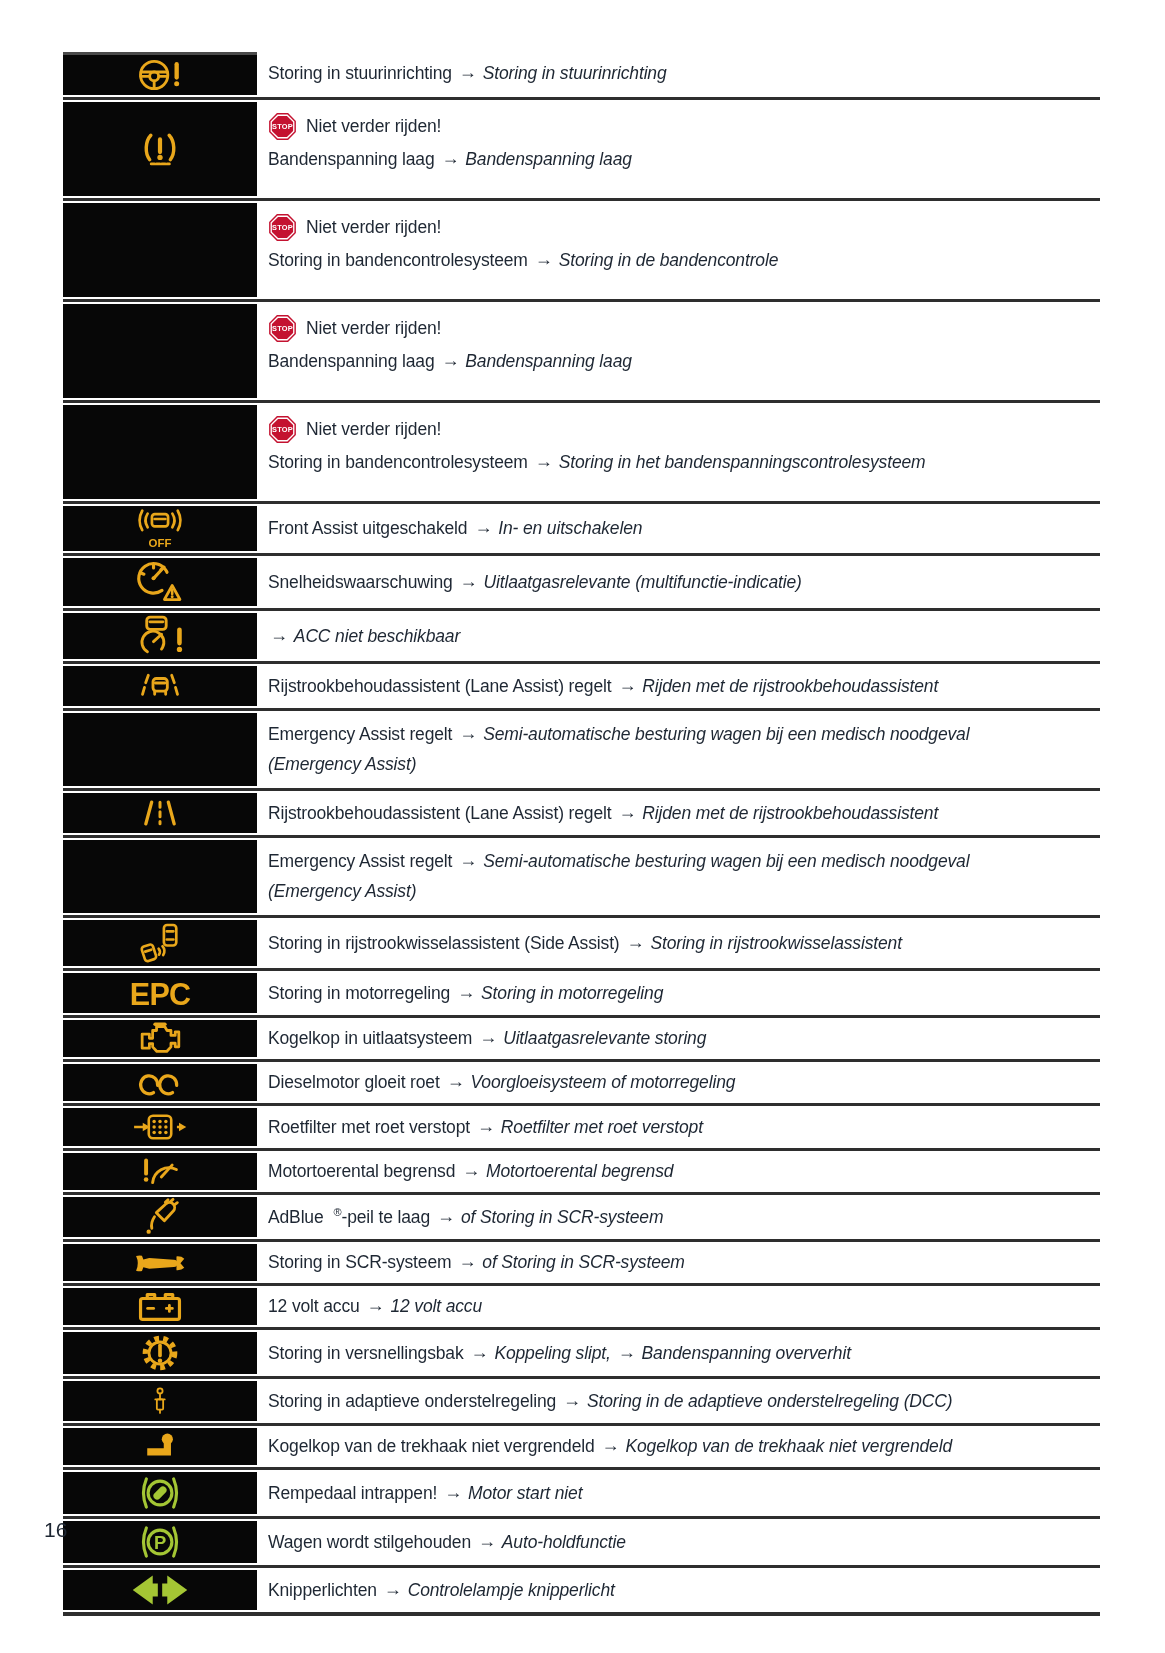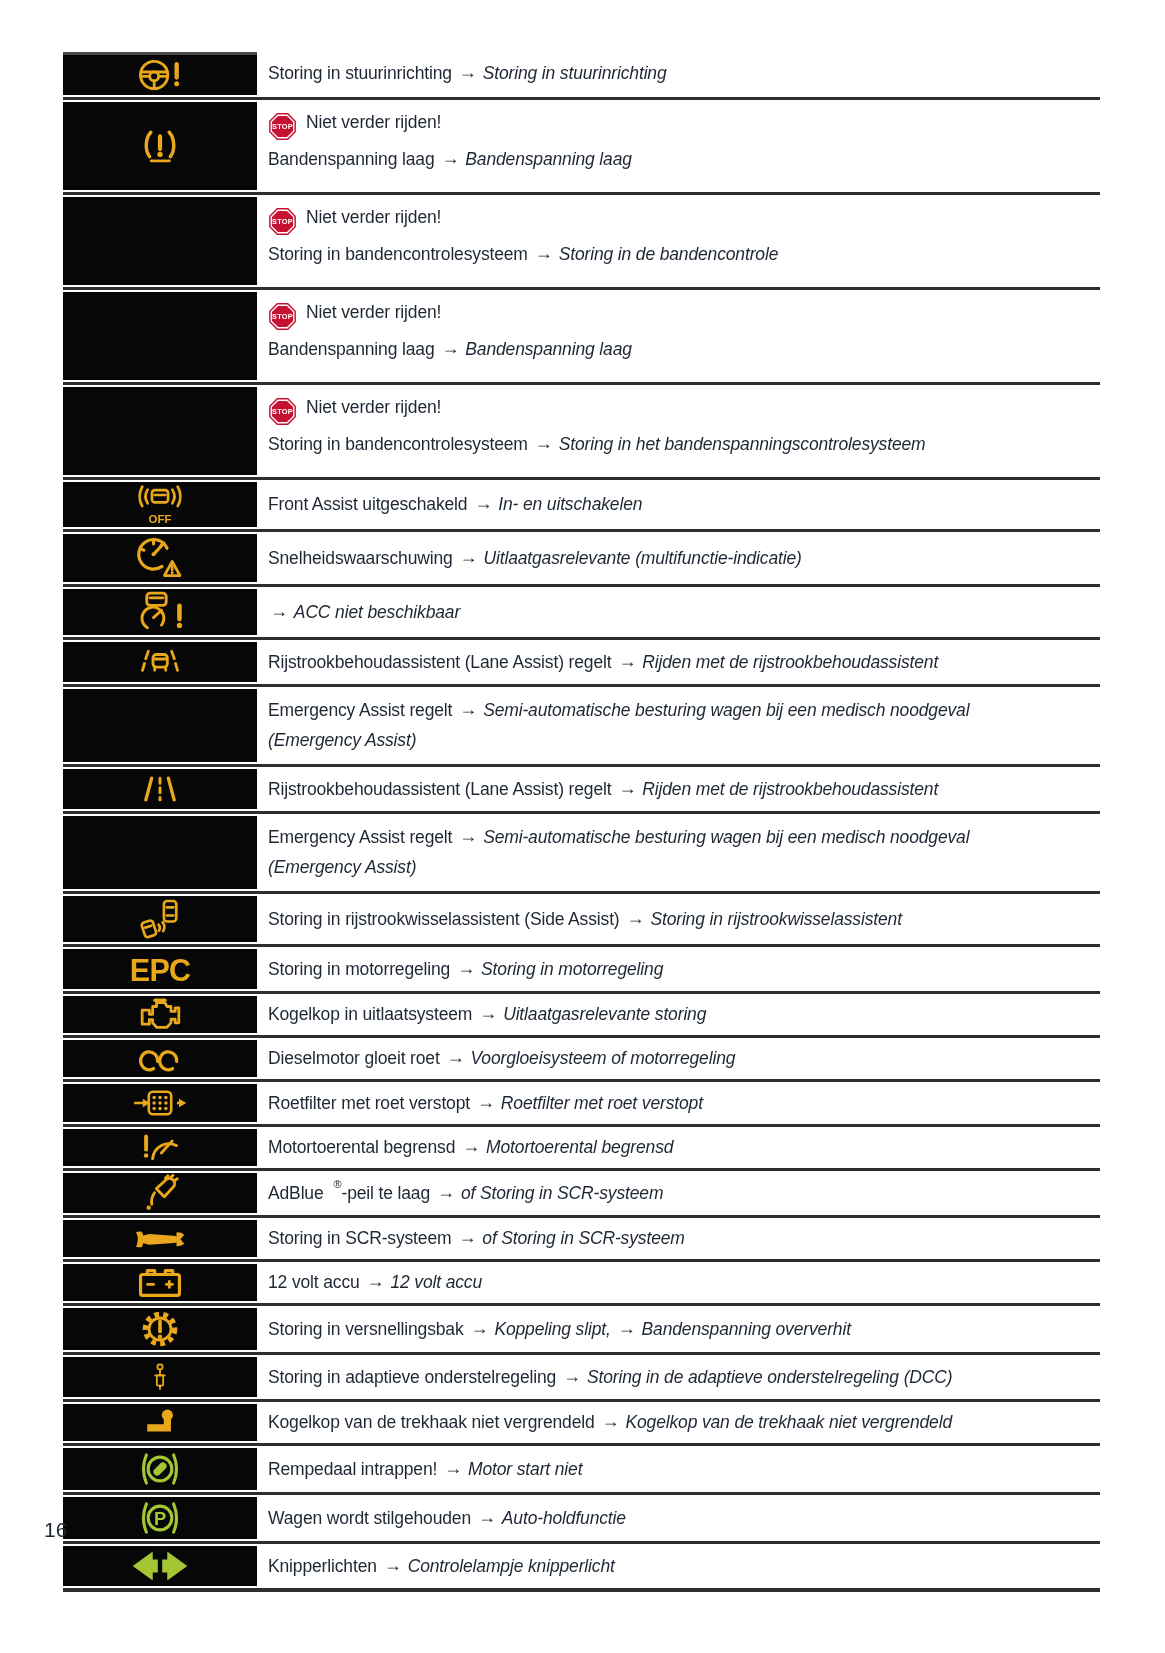--- a/index.html
+++ b/index.html
@@ -24,23 +24,23 @@
   .row.tall { min-height:94px; }
   .row.med  { min-height:80px; }
   .icon-cell {
     width:194px; flex:none; background:#070707; margin:2px 0;
     display:flex; align-items:center; justify-content:center;
   }
   .text-cell {
     flex:1; display:flex; flex-direction:column; justify-content:center;
     padding:6px 18px 6px 11px; gap:8px;
   }
-  .tall .text-cell { justify-content:space-between; padding-top:12px; padding-bottom:22px; }
+  .tall .text-cell { justify-content:space-between; padding-top:12px; padding-bottom:28px; }
   .med  .text-cell { gap:9px; }
-  .line { display:flex; align-items:flex-start; white-space:nowrap; font-size:17.5px; letter-spacing:-0.15px; }
+  .line { display:flex; align-items:center; white-space:nowrap; font-size:17.5px; letter-spacing:-0.15px; }
   .line span { margin-right:5px; }
   .line .italic { font-style:italic; }
   .line .arrow { font-size:18px; margin:0 6px 0 2px; position:relative; top:-1px; }
   .line .sup { font-size:11px; vertical-align:super; position:relative; top:-5px; margin-right:0; }
   .stopsign { width:29px; height:29px; margin-right:9px; flex:none; }
   .sym { display:block; }
   svg[data-icon="steering-wheel-warning-icon"]{width:46px;height:40px}
   svg[data-icon="tire-pressure-warning-icon"]{width:46px;height:42px}
   svg[data-icon="front-assist-off-icon"]{width:52px;height:45px}
   svg[data-icon="speed-warning-icon"]{width:52px;height:48px}

